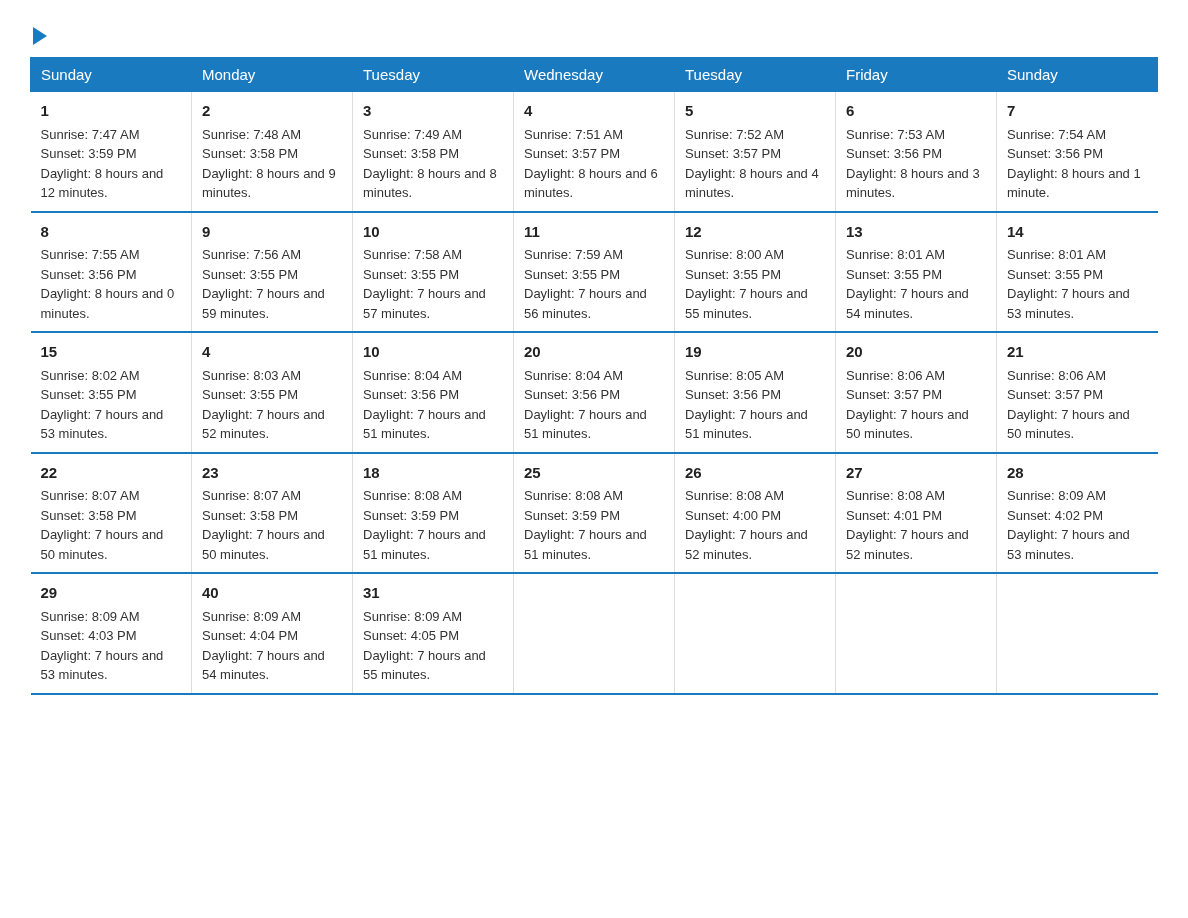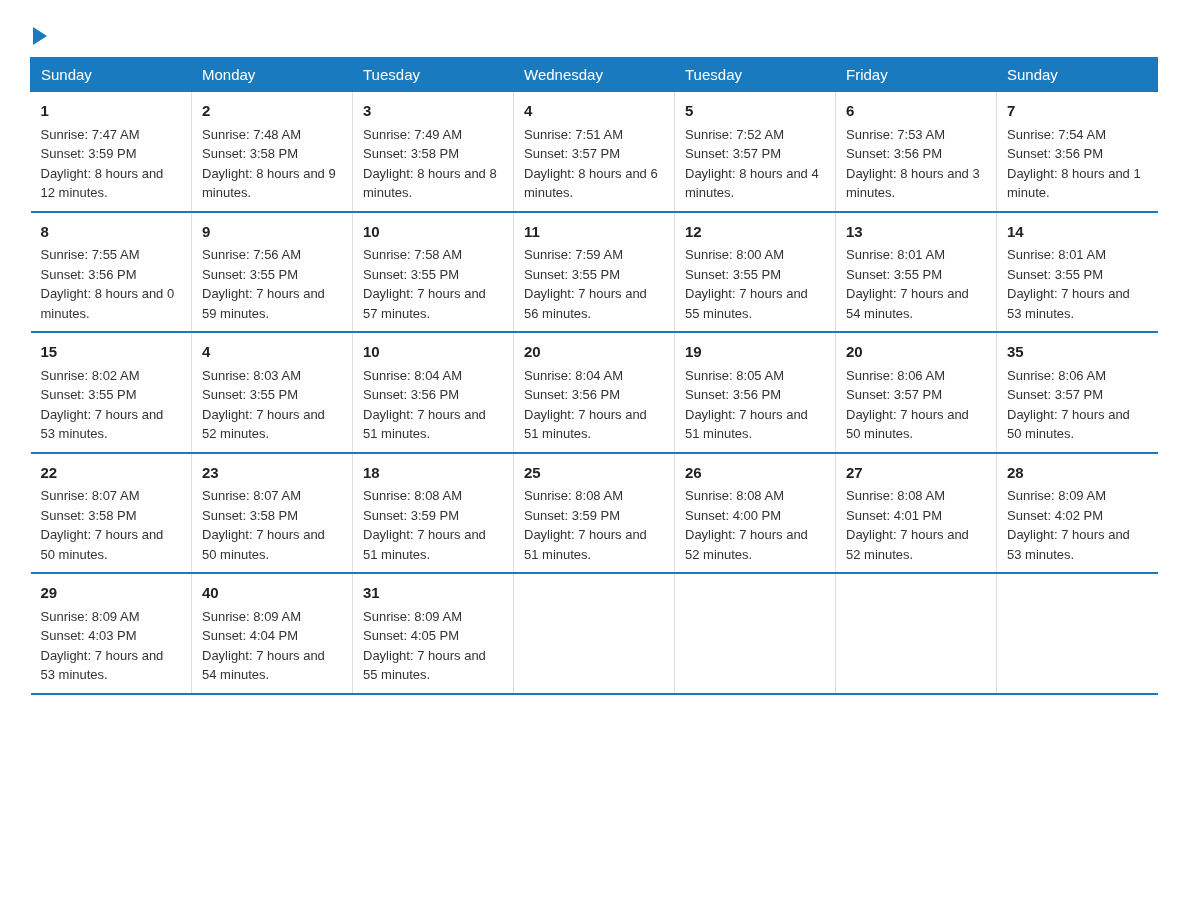--- a/index.html
+++ b/index.html
@@ -212,21 +212,21 @@
 <span class="day-info">Sunset: 3:56 PM</span><br>
 <span class="day-info">Daylight: 7 hours and 51 minutes.</span></td>
         <td><span class="day-num">19</span>
 <span class="day-info">Sunrise: 8:05 AM</span><br>
 <span class="day-info">Sunset: 3:56 PM</span><br>
 <span class="day-info">Daylight: 7 hours and 51 minutes.</span></td>
         <td><span class="day-num">20</span>
 <span class="day-info">Sunrise: 8:06 AM</span><br>
 <span class="day-info">Sunset: 3:57 PM</span><br>
 <span class="day-info">Daylight: 7 hours and 50 minutes.</span></td>
-        <td><span class="day-num">35</span>
+        <td><span class="day-num">21</span>
 <span class="day-info">Sunrise: 8:06 AM</span><br>
 <span class="day-info">Sunset: 3:57 PM</span><br>
 <span class="day-info">Daylight: 7 hours and 50 minutes.</span></td>
       </tr>
       <tr>
         <td><span class="day-num">22</span>
 <span class="day-info">Sunrise: 8:07 AM</span><br>
 <span class="day-info">Sunset: 3:58 PM</span><br>
 <span class="day-info">Daylight: 7 hours and 50 minutes.</span></td>
         <td><span class="day-num">23</span>

